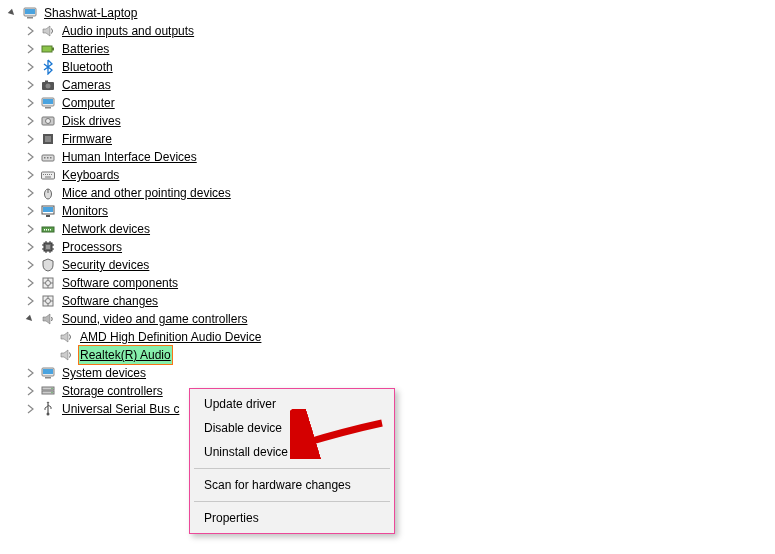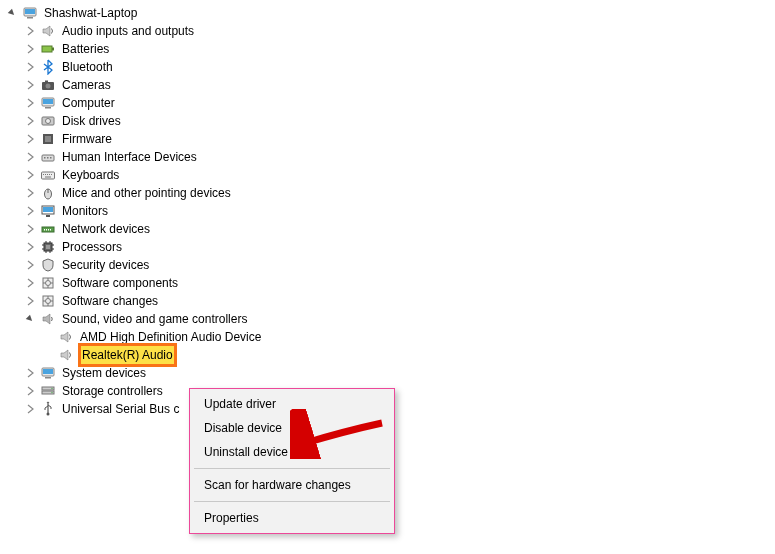--- a/index.html
+++ b/index.html
@@ -11,20 +11,21 @@
     color: #000;
     background: #fff;
     width: 775px;
     height: 554px;
     position: relative;
     overflow: hidden;
   }
   .tree {
     padding: 4px 15px 0 6px;
     user-select: none;
+    text-decoration: underline;
   }
   .node {
     display: flex;
     align-items: center;
     height: 18px;
     line-height: 18px;
     white-space: nowrap;
   }
   .caret {
     width: 12px;
@@ -45,22 +46,22 @@
     width: 16px;
     height: 16px;
     display: inline-flex;
     align-items: center;
     justify-content: center;
     margin: 0 4px 0 2px;
   }
   .icon svg { display: block; }
   .label { padding: 0 2px; }
   .selected .label {
-    background: #fde047;
-    border: 3px solid #f97316;
+    background: #86efac;
+    border: 1px solid #f97316;
     padding: 0 1px;
   }
   .indent-0 { padding-left: 0; }
   .indent-1 { padding-left: 18px; }
   .indent-2 { padding-left: 36px; }
 
   
   .ctx {
     position: absolute;
     background: #f2f2f2;

